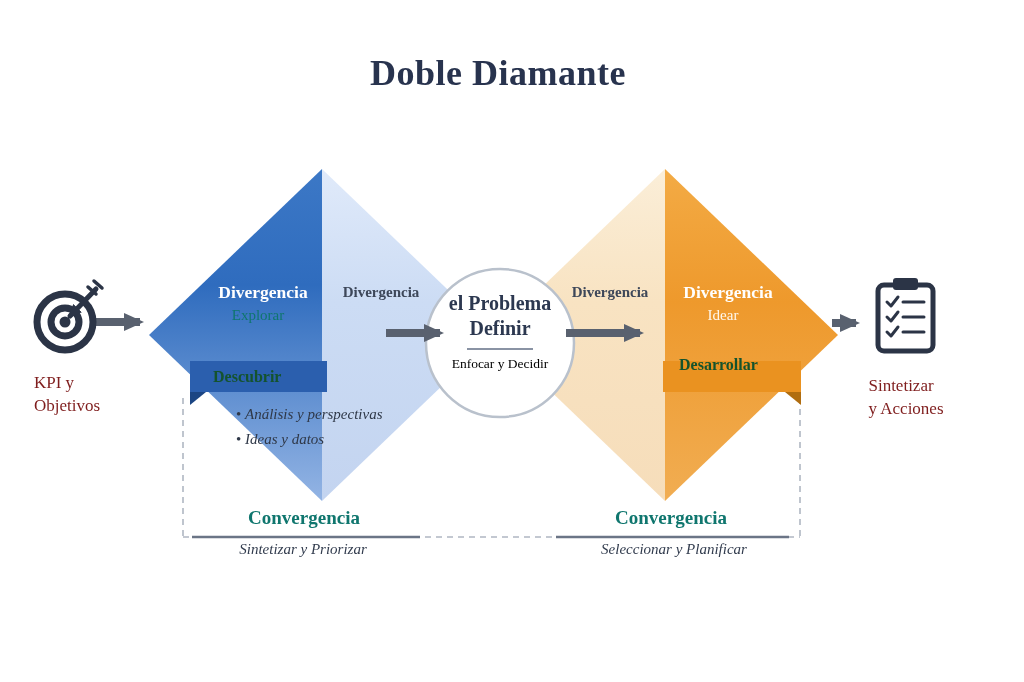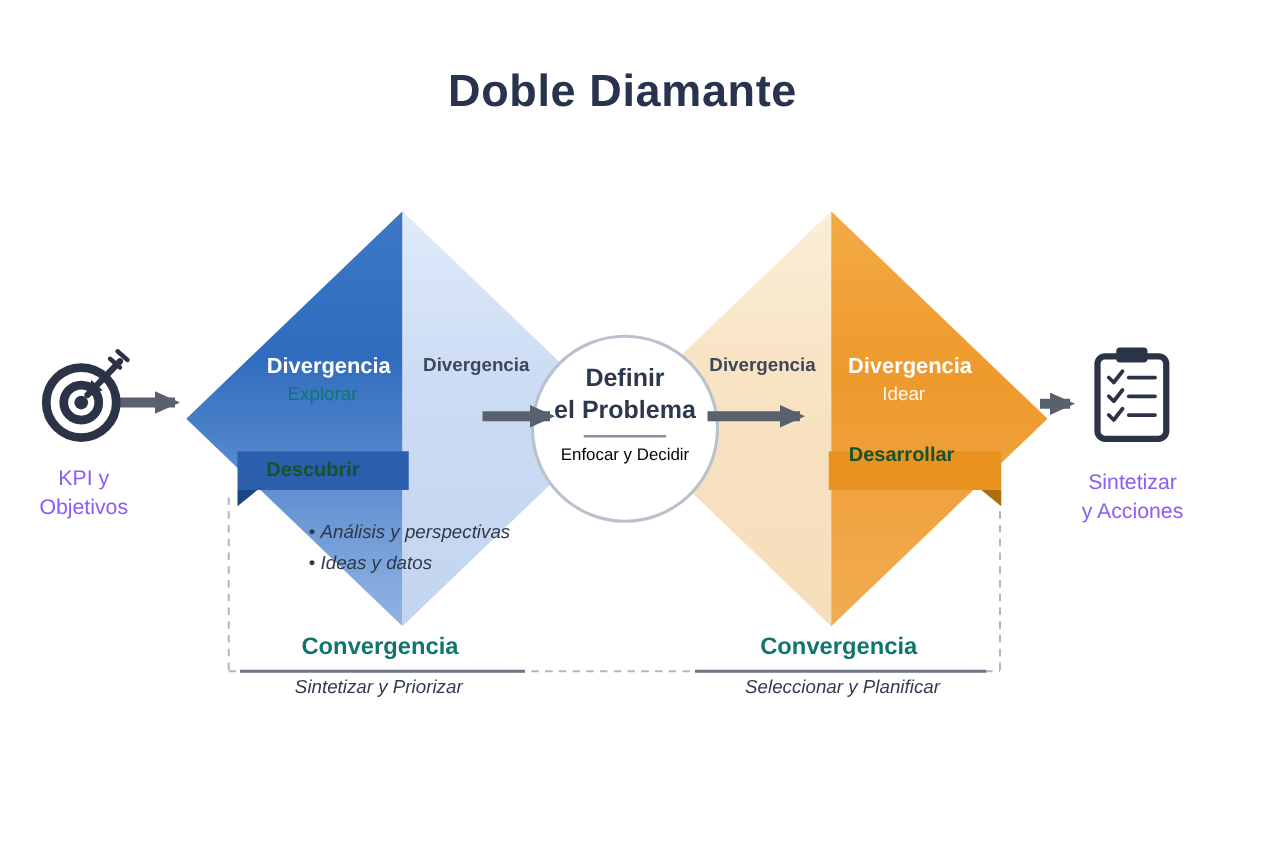--- a/index.html
+++ b/index.html
@@ -1,33 +1,33 @@
 <!DOCTYPE html>
 <html><head>
 <meta charset="utf-8">
 <style>
   html,body{margin:0;padding:0;background:#ffffff;}
   .stage{position:relative;width:1024px;height:604px;background:#ffffff;
-         font-family:Liberation Sans, sans-serif;overflow:hidden;}
+         font-family:Liberation Serif, serif;overflow:hidden;}
   svg.layer{position:absolute;left:0;top:0;}
   .txt{position:absolute;margin:0;white-space:nowrap;transform:translateX(-50%);}
   #title{left:498px;top:52px;font-size:36px;font-weight:700;color:#28334e;letter-spacing:.5px;}
-  .node-label{font-size:17px;line-height:23px;color:#8b5cf6;text-align:center;font-weight:500;}
+  .node-label{font-size:17px;line-height:23px;color:#7f1d1d;font-weight:500;}
   .kpi{left:67px;top:371px;}
   .dec{left:906px;top:374px;}
   .d1-left-label{left:263px;top:282px;font-size:17.5px;font-weight:700;color:#ffffff;}
   .d1-left-sub{left:258px;top:307px;font-size:15px;color:#0f766e;}
   .d1-right-label{left:381px;top:284px;font-size:15px;font-weight:700;color:#3d4759;}
   .d2-left-label{left:610px;top:284px;font-size:15px;font-weight:700;color:#3d4759;}
   .d2-right-label{left:728px;top:282px;font-size:17.5px;font-weight:700;color:#ffffff;}
   .d2-right-sub{left:723px;top:307px;font-size:15px;color:#fff7ec;}
   .ribbon-label{font-size:16px;font-weight:700;color:#14532d;transform:none;}
   .ribbon1-label{left:213px;top:368px;}
   .ribbon2-label{left:679px;top:356px;}
-  .bullets{position:absolute;margin:16px;padding:0;list-style:none;font-size:15px;
+  .bullets{position:absolute;margin:5px;padding:0;list-style:none;font-size:15px;
            font-style:italic;color:#2f3848;line-height:25px;white-space:nowrap;}
   .bullets li::before{content:"• ";font-style:normal;}
   .bullets1{left:231px;top:397px;}
   .bullets2{left:597px;top:397px;}
   .circle-block{position:absolute;left:500px;top:291px;width:180px;transform:translateX(-50%);
                 text-align:center;color:#2c3850;}
   .circle-line{font-size:20px;font-weight:700;line-height:25px;}
   .circle-divider{width:66px;height:2px;background:#8a93a4;margin:7px auto 6px;}
   .circle-sub{font-size:13.5px;color:#000000;font-weight:500;}
   .conv-title{font-size:19px;font-weight:700;color:#0f766e;}
@@ -150,22 +150,22 @@
 
   <div class="txt ribbon-label ribbon1-label">Descubrir</div>
   <div class="txt ribbon-label ribbon2-label">Desarrollar</div>
 
   <ul class="bullets bullets1">
     <li>Análisis y perspectivas</li>
     <li>Ideas y datos</li>
   </ul>
 
   <div class="circle-block">
+    <div class="circle-line">el Problema</div>
     <div class="circle-line">Definir</div>
-    <div class="circle-line">el Problema</div>
     <div class="circle-divider"></div>
     <div class="circle-sub">Enfocar y Decidir</div>
   </div>
 
   <div class="txt conv-title conv1-title">Convergencia</div>
   <div class="txt conv-sub   conv1-sub">Sintetizar y Priorizar</div>
   <div class="txt conv-title conv2-title">Convergencia</div>
   <div class="txt conv-sub   conv2-sub">Seleccionar y Planificar</div>
 
 </div>

